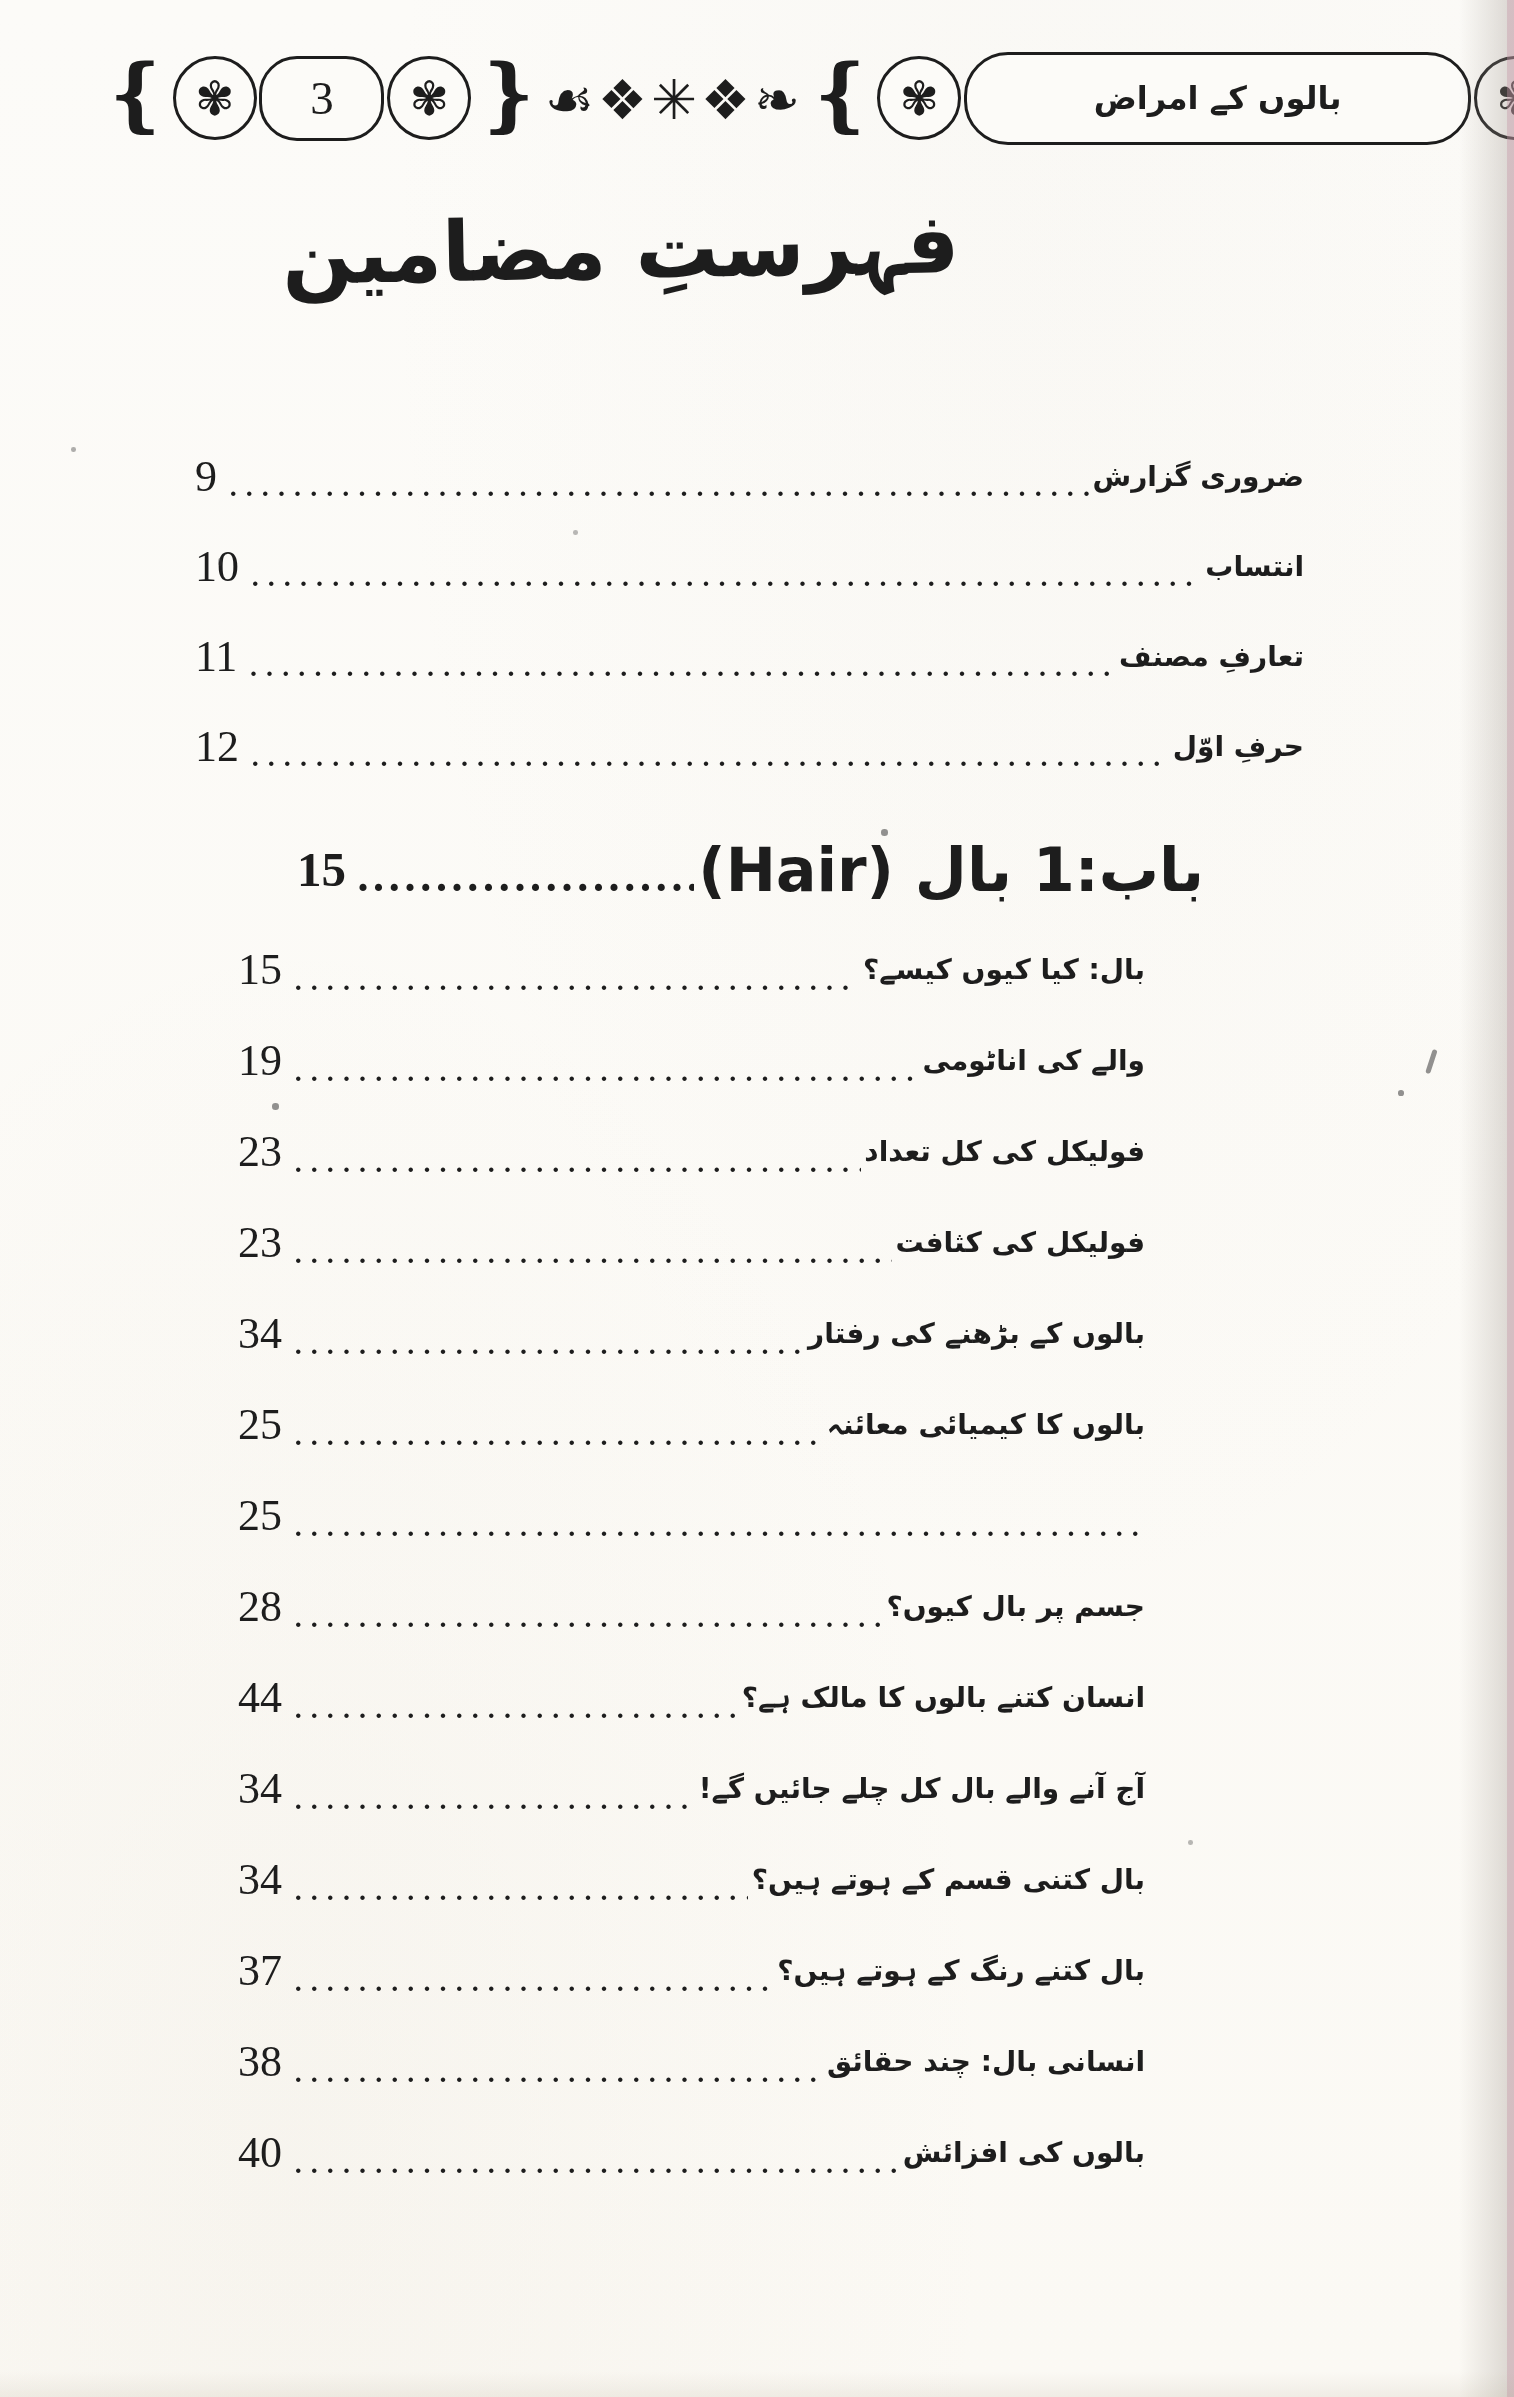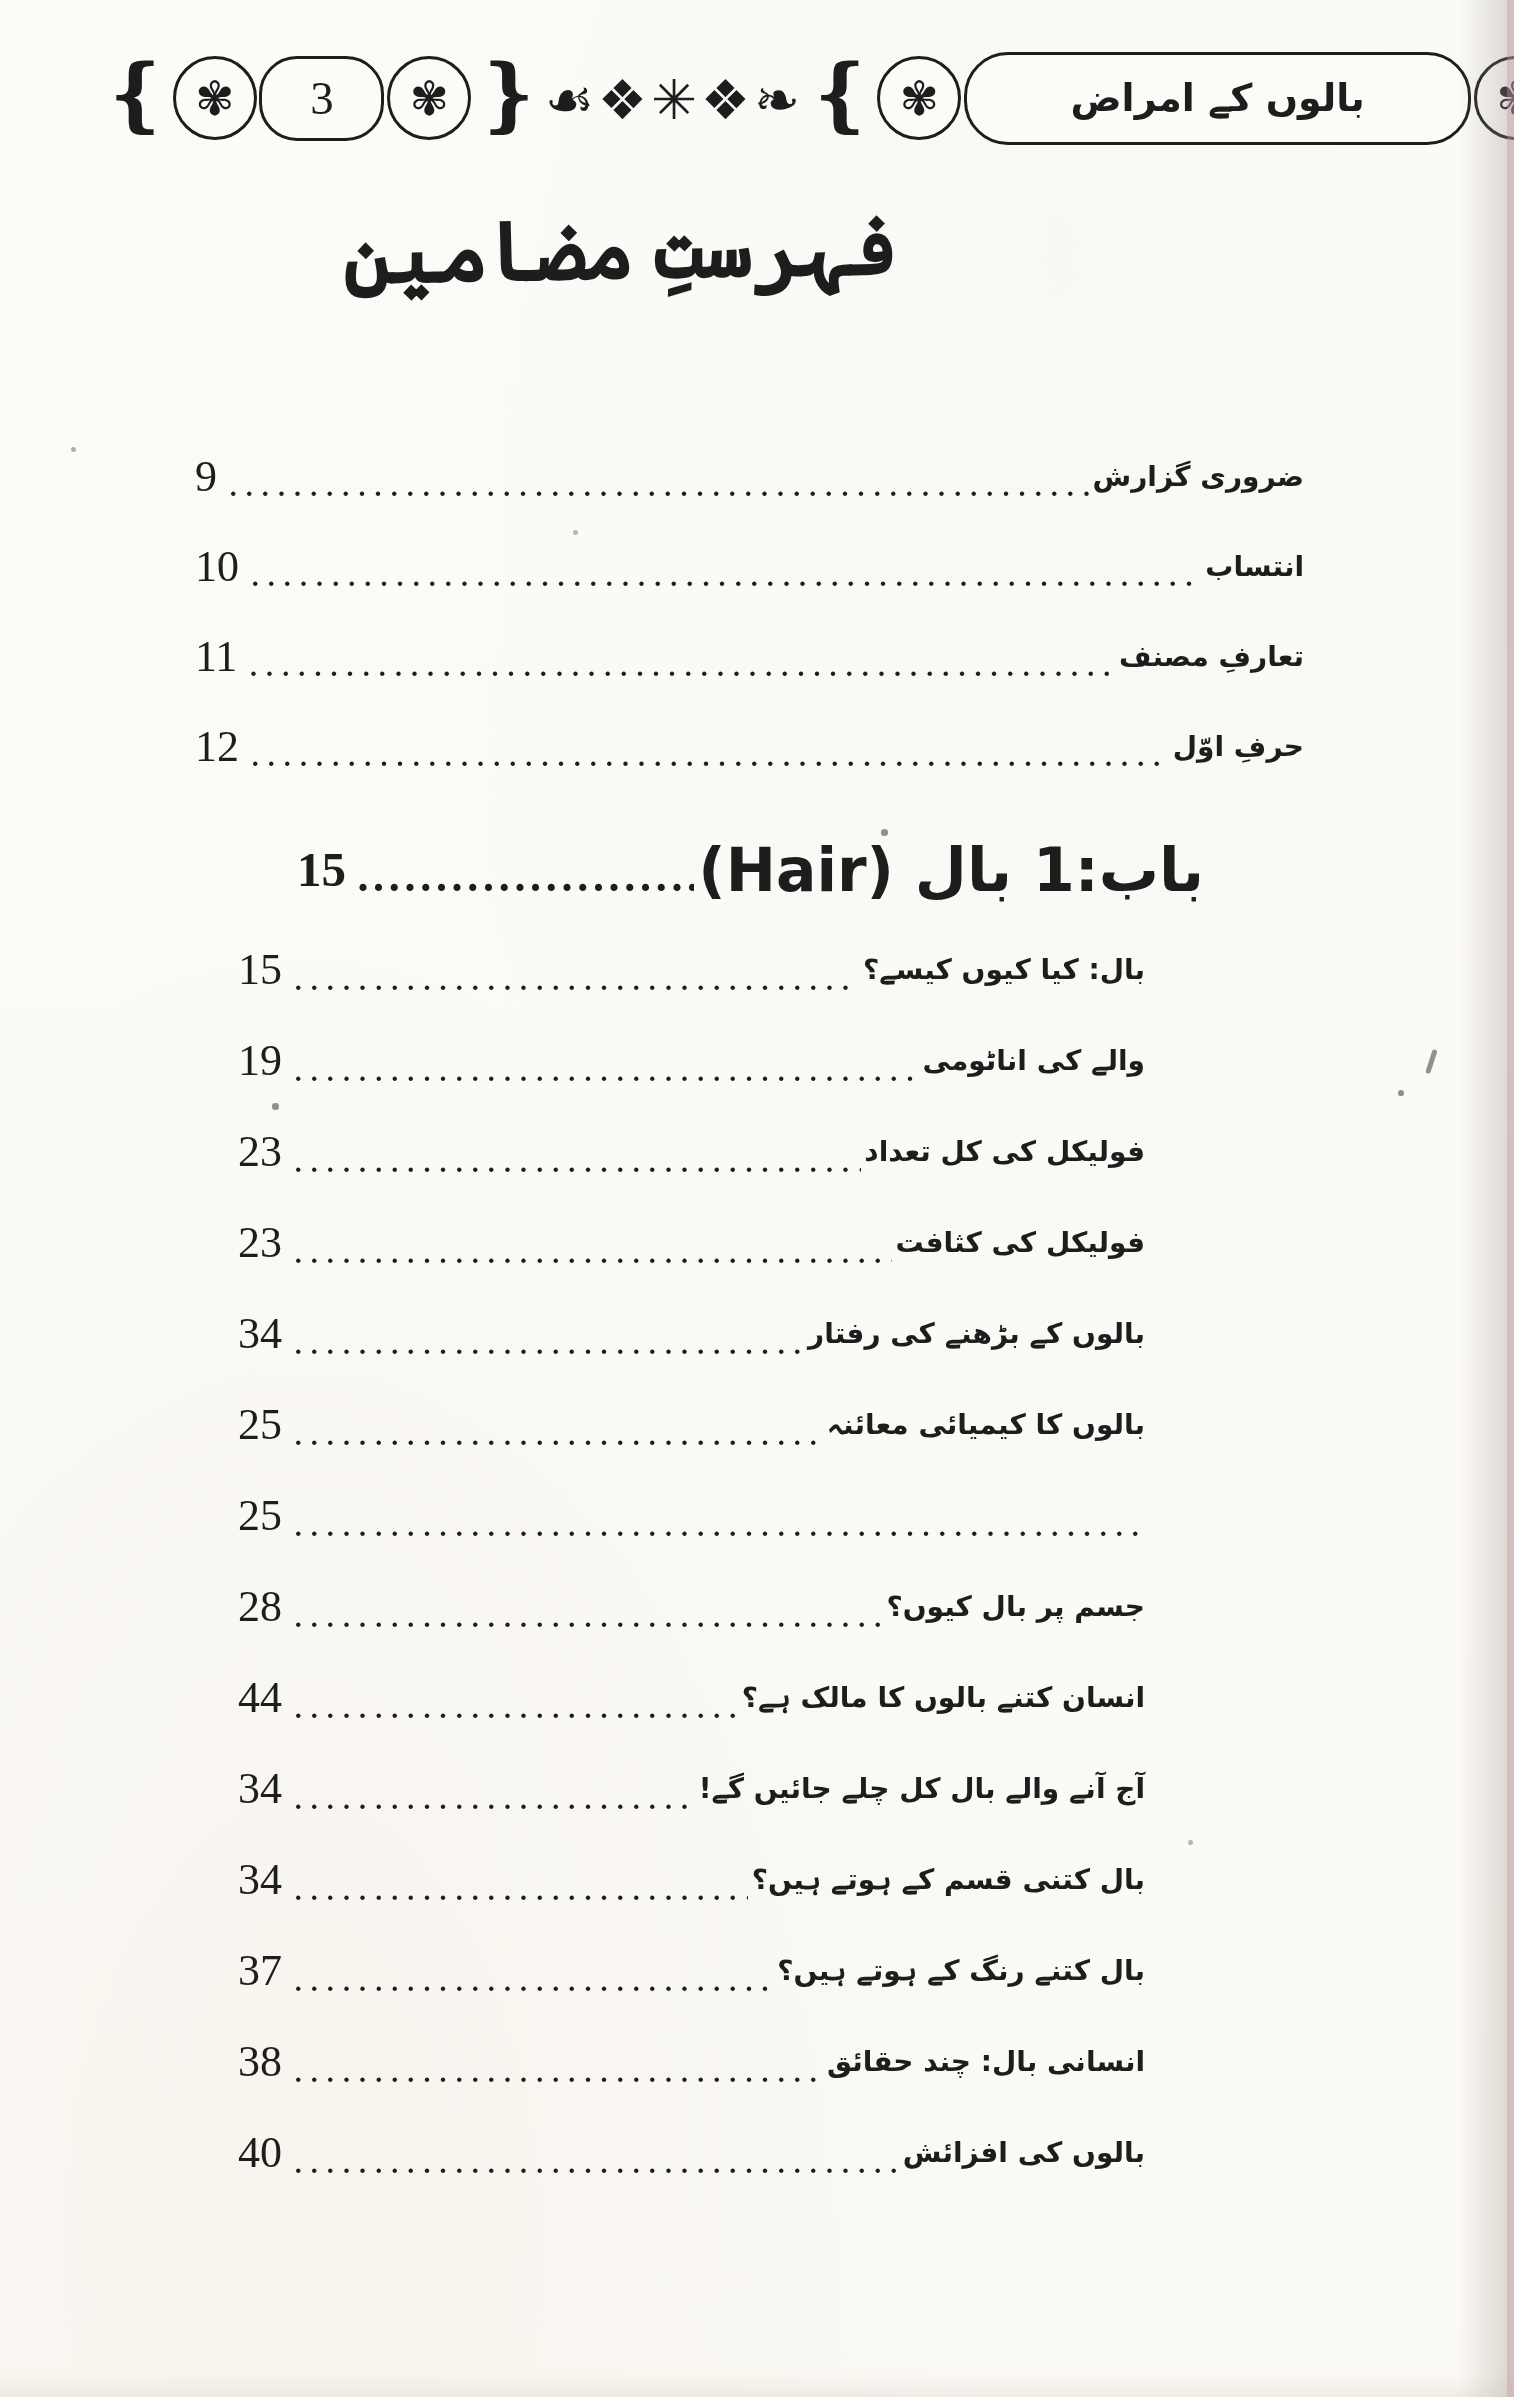--- a/index.html
+++ b/index.html
@@ -36,27 +36,27 @@
   }
   .num-pill{
     flex:0 0 auto;min-width:119px;height:79px;border:3.8px solid #1d1d1d;border-radius:38px;
     display:flex;align-items:center;justify-content:center;
     font-family:"Liberation Serif",serif;font-size:47px;background:#fcfbf8;
   }
   .scroll-band{font-size:55px;letter-spacing:3.8px;white-space:nowrap;transform:translateY(1.9px);}
   .title-pill{
     flex:0 0 auto;min-width:437px;height:87px;border:3.8px solid #1d1d1d;border-radius:44px;
     display:flex;align-items:center;justify-content:center;padding:0 32px;
-    font-size:38px;font-weight:700;direction:rtl;background:#fcfbf8;
+    font-size:32px;font-weight:700;direction:rtl;background:#fcfbf8;
   }
 
   
   .main-title{
     position:absolute;top:201px;left:0;width:1204px;text-align:center;
-    padding-left:38px;box-sizing:border-box;font-family:Liberation Serif, serif;
+    padding-left:38px;box-sizing:border-box;
   }
   .main-title span{
     font-size:83px;font-weight:700;direction:rtl;display:inline-block;
     transform:rotate(-1deg);
   }
 
   
   .toc{position:absolute;top:431px;left:0;width:1514px;}
   .row{display:flex;align-items:center;height:90px;box-sizing:border-box;}
   .row .num{font-family:"Liberation Serif",serif;font-size:44px;flex:0 0 auto;}

